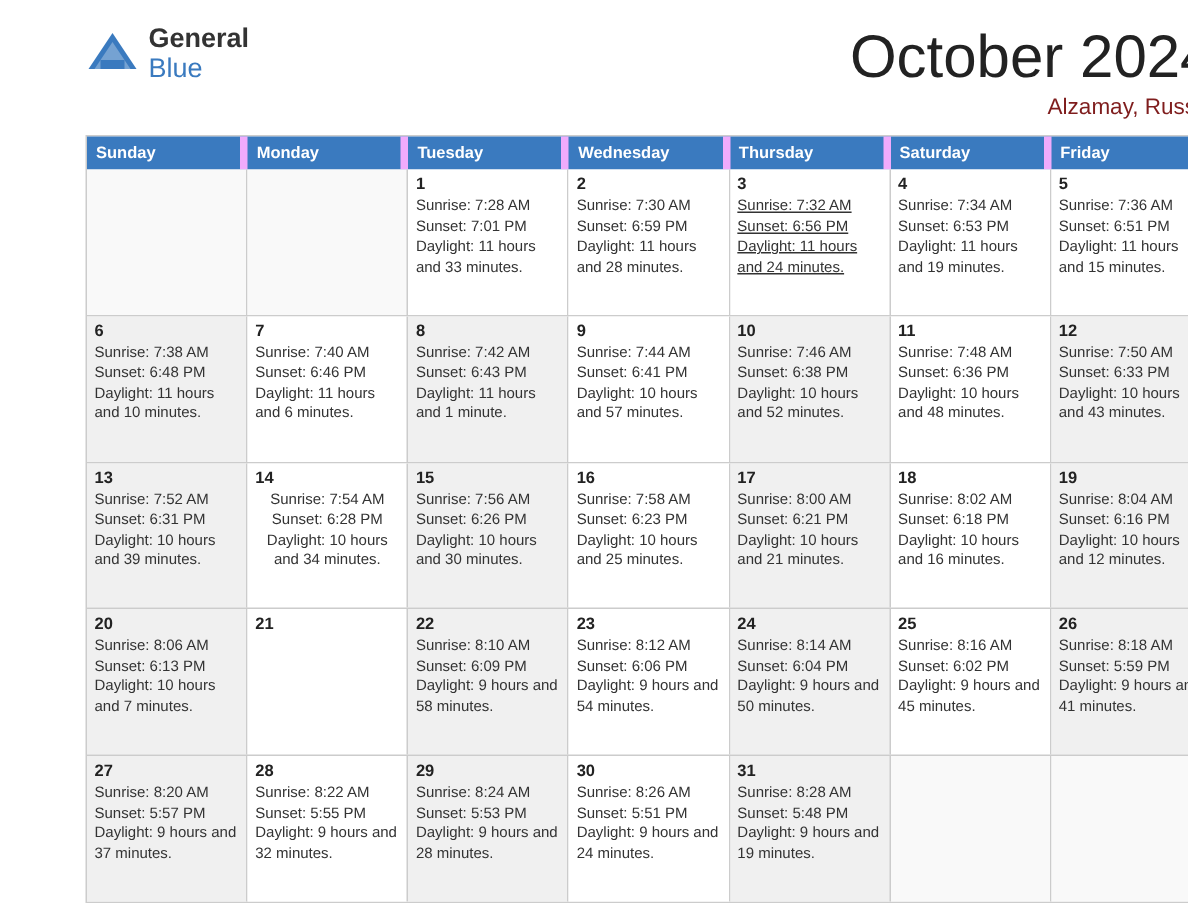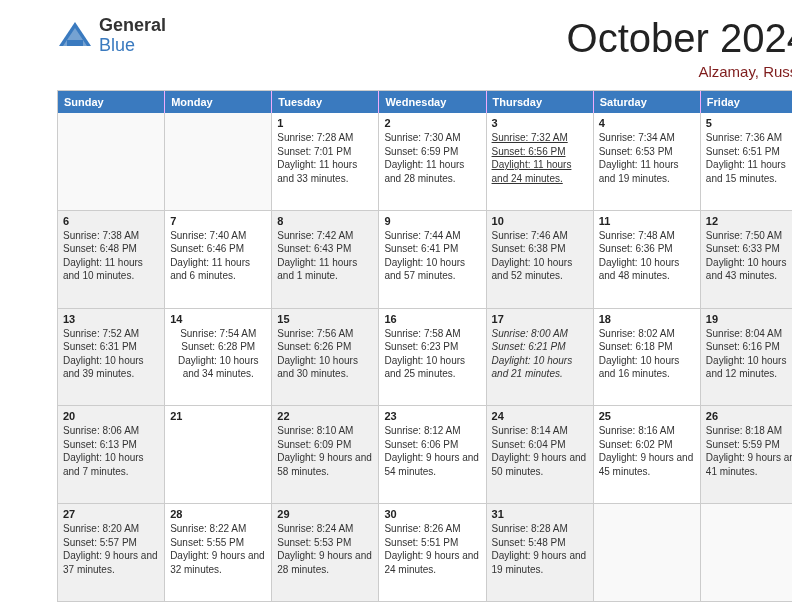--- a/index.html
+++ b/index.html
@@ -71,21 +71,21 @@
       display: grid;
       grid-template-columns: repeat(7, 1fr);
       background: #3a7abf;
     }
     .cal-header-cell {
       color: #fff;
       font-size: 11px;
       font-weight: bold;
       padding: 5px 6px;
       text-align: left;
-      border-right: 1px solid #f0abfc;
+      border-right: 5px solid #f0abfc;
     }
     .cal-header-cell:last-child { border-right: none; }
     .cal-body {
       flex: 1;
       display: flex;
       flex-direction: column;
     }
     .cal-row {
       display: grid;
       grid-template-columns: repeat(7, 1fr);
@@ -248,21 +248,21 @@
 Daylight: 10 hours and 30 minutes.</div>
           </div>
           <div class="cal-cell">
             <div class="day-num">16</div>
             <div class="day-detail" style="white-space: pre-line;">Sunrise: 7:58 AM
 Sunset: 6:23 PM
 Daylight: 10 hours and 25 minutes.</div>
           </div>
           <div class="cal-cell shaded">
             <div class="day-num">17</div>
-            <div class="day-detail" style="white-space: pre-line; font-style: italic;">Sunrise: 8:00 AM
+            <div class="day-detail" style="white-space: pre-line;">Sunrise: 8:00 AM
 Sunset: 6:21 PM
 Daylight: 10 hours and 21 minutes.</div>
           </div>
           <div class="cal-cell">
             <div class="day-num">18</div>
             <div class="day-detail" style="white-space: pre-line;">Sunrise: 8:02 AM
 Sunset: 6:18 PM
 Daylight: 10 hours and 16 minutes.</div>
           </div>
           <div class="cal-cell shaded">

